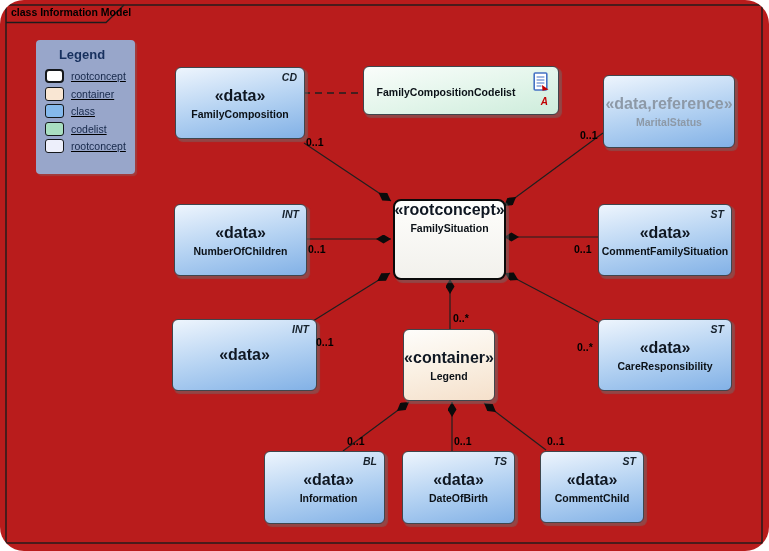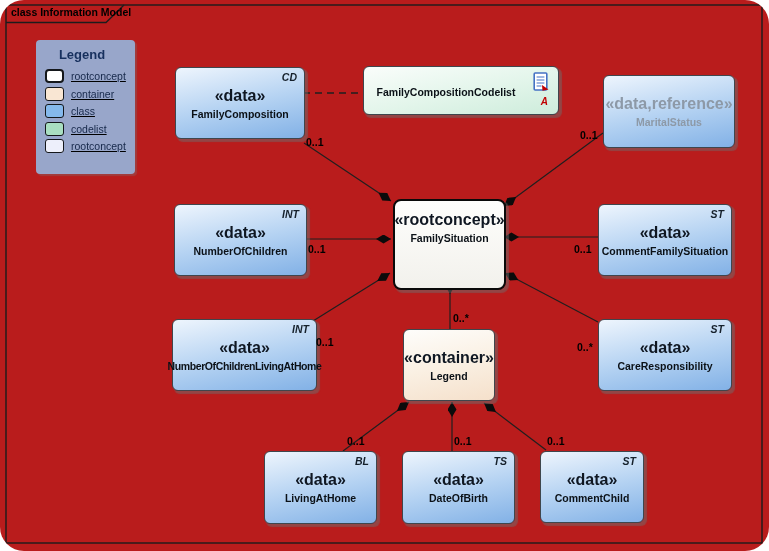--- a/index.html
+++ b/index.html
@@ -15,21 +15,21 @@
     position:absolute;border:1px solid #3f464d;border-radius:6px;
     display:flex;flex-direction:column;align-items:center;justify-content:center;
     text-align:center;box-shadow:2.5px 2.5px 1px rgba(110,110,110,.5);
   }
   .n-data{background:linear-gradient(168deg,#eef5fd 0%,#b4d2f2 52%,#82b1e6 100%);}
   .n-codelist{background:linear-gradient(168deg,#fafdfb 0%,#e2f5ea 55%,#cdecdb 100%);}
   .n-container{background:linear-gradient(168deg,#fefdfb 0%,#faf0e3 50%,#f5e0cb 100%);}
   .n-root{
     background:linear-gradient(180deg,#fefefc 0%,#f2f1ec 100%);
     border:2.6px solid #0a0a0a;border-radius:8px;
-    justify-content:flex-start;padding-top:10px;
+    justify-content:flex-start;
   }
   .stereo{font-size:16px;font-weight:700;color:#0f1722;}
   .nname{font-size:10.5px;font-weight:700;color:#0b1117;margin-top:3px;white-space:nowrap;}
   .nname-tight{letter-spacing:-0.4px;}
   .typecode{position:absolute;top:3px;right:7px;font-size:10.5px;font-style:italic;font-weight:600;color:#15202b;}
   .n-muted .stereo,.n-muted .nname{color:#8d99a7;}
   .doc-icon{position:absolute;top:5px;right:8px;}
   .doc-a{position:absolute;top:29px;right:10px;font-size:10px;font-style:italic;font-weight:700;color:#c00000;}
   .pad-r{padding-right:30px;}
 
@@ -147,38 +147,37 @@
 
   <div class="node n-data" style="left:598px;top:204px;width:132px;height:70px;">
     <span class="typecode">ST</span>
     <div class="stereo">«data»</div>
     <div class="nname">CommentFamilySituation</div>
   </div>
 
   <div class="node n-data" style="left:172px;top:319px;width:143px;height:70px;">
     <span class="typecode">INT</span>
     <div class="stereo">«data»</div>
-    <div class="nname nname-tight">NumberOfChildrenLivingAtHome</div>
   </div>
 
   <div class="node n-container" style="left:403px;top:329px;width:90px;height:70px;justify-content:center;">
     <div class="stereo">«container»</div>
     <div class="nname">Legend</div>
   </div>
 
   <div class="node n-data" style="left:598px;top:319px;width:132px;height:70px;">
     <span class="typecode">ST</span>
     <div class="stereo">«data»</div>
     <div class="nname">CareResponsibility</div>
   </div>
 
-  <div class="node n-data" style="left:264px;top:451px;width:111px;height:71px;">
+  <div class="node n-data" style="left:264px;top:451px;width:111px;height:71px;padding-left:8px;">
     <span class="typecode">BL</span>
     <div class="stereo">«data»</div>
-    <div class="nname">LivingAtHome</div>
+    <div class="nname">Information</div>
   </div>
 
   <div class="node n-data" style="left:402px;top:451px;width:111px;height:71px;">
     <span class="typecode">TS</span>
     <div class="stereo">«data»</div>
     <div class="nname">DateOfBirth</div>
   </div>
 
   <div class="node n-data" style="left:540px;top:451px;width:102px;height:70px;">
     <span class="typecode">ST</span>

